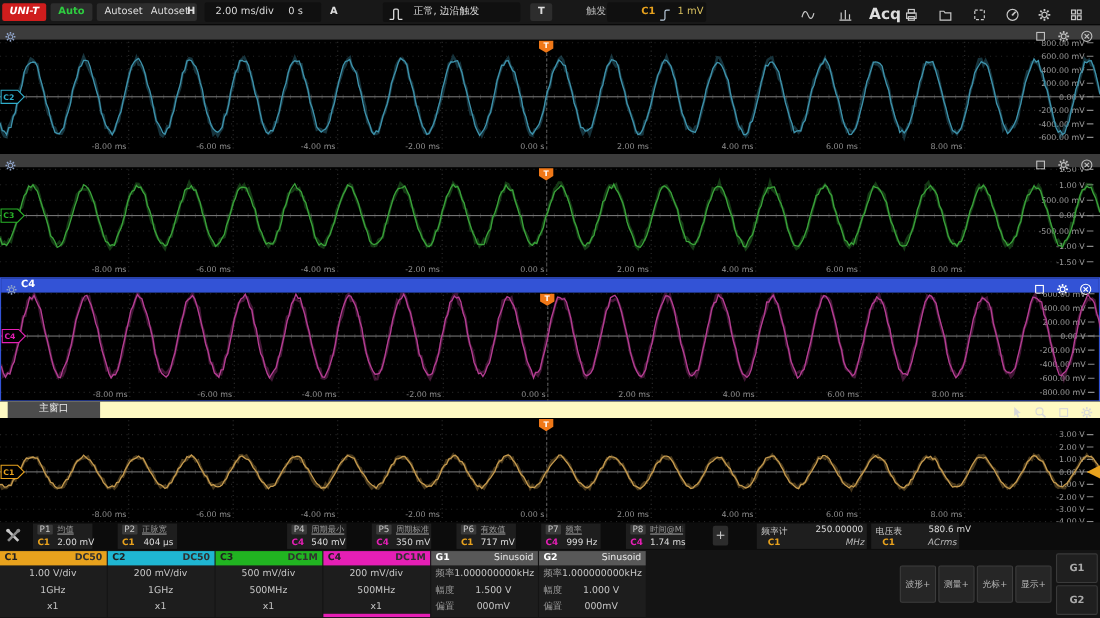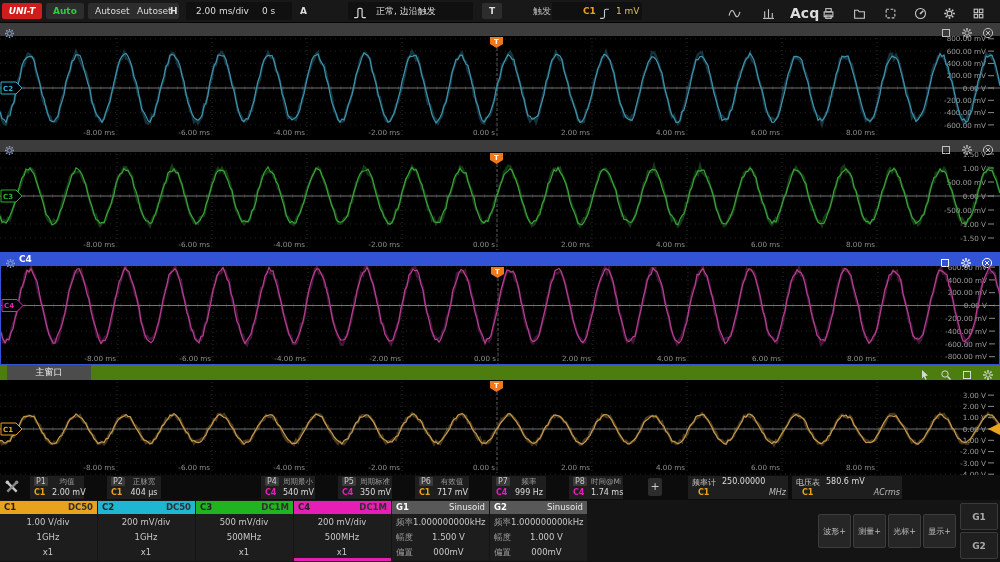--- a/index.html
+++ b/index.html
@@ -13,42 +13,42 @@
   .bold{font-weight:bold;}
   .logo{position:absolute;left:2px;top:3px;width:40px;height:16px;background:#cf1d1d;border-radius:2px;
         color:#fff;font-weight:bold;font-style:italic;font-size:9px;text-align:center;line-height:16px;}
   .tb-icon{position:absolute;top:5px;width:14px;height:14px;}
   .acqtext{position:absolute;top:0;left:0;font-size:14px;color:#ddd;font-weight:bold;}
   
   .panel{position:absolute;left:0;width:1000px;background:#000;box-sizing:border-box;}
   .panel.sel{border:1px solid #3353d6;}
   .phead{position:absolute;left:0;top:0;width:100%;background:#3c3c3c;box-sizing:border-box;}
   .phead.selhead{background:#3353d6;}
-  .phead.mainhead{background:#4d7c0f;}
+  .phead.mainhead{background:#fef9c3;}
   .phead .hlabel{position:absolute;left:5px;top:1px;font-size:9px;font-weight:bold;color:#fff;}
   .phead .lefticon{position:absolute;left:4px;top:1px;}
   .ptab{position:absolute;left:7px;top:0;height:100%;min-width:84px;background:#4c4c4c;color:#eee;
         font-size:9px;text-align:center;line-height:15px;}
   .hicons{position:absolute;right:6px;top:1px;display:flex;gap:9px;}
   .hicons span{display:inline-block;width:12px;height:12px;}
   .plot{position:absolute;left:0;}
   
   #measurebar{position:absolute;left:0;top:475px;width:1000px;height:25px;background:#0c0c0c;}
   .mtools{position:absolute;left:4px;top:4px;width:22px;height:18px;}
   .mb{position:absolute;top:1px;height:23px;width:54px;background:#1e1e1e;}
   .mbid{position:absolute;left:4px;top:1px;font-size:8px;color:#c8c8c8;background:#3a3a3a;padding:0 2px;border-radius:1px;}
   .mbch{position:absolute;left:4px;top:12px;font-size:8px;font-weight:bold;}
-  .mblabel{position:absolute;left:22px;right:2px;top:1px;font-size:7.5px;color:#9a9a9a;text-align:center;white-space:nowrap;overflow:hidden;}
+  .mblabel{position:absolute;left:22px;right:2px;top:1px;font-size:7.5px;color:#9a9a9a;text-align:left;white-space:nowrap;overflow:hidden;text-decoration:underline;}
   .mbval{position:absolute;left:22px;right:2px;top:12px;font-size:8px;color:#ddd;text-align:center;white-space:nowrap;}
   .mbplus{position:absolute;top:3px;width:14px;height:18px;background:#2c2c2c;color:#ccc;font-size:11px;
           text-align:center;line-height:18px;border-radius:2px;}
   .mwide{position:absolute;top:1px;height:23px;background:#1e1e1e;}
   .mwlabel{position:absolute;left:4px;top:1px;font-size:8px;color:#c8c8c8;white-space:nowrap;}
   .mwch{position:absolute;left:10px;top:12px;font-size:8px;font-weight:bold;}
-  .mwval{position:absolute;left:34px;right:2px;top:1px;font-size:8px;color:#ddd;text-align:left;white-space:nowrap;}
+  .mwval{position:absolute;left:52px;right:2px;top:1px;font-size:8px;color:#ddd;text-align:center;white-space:nowrap;}
   .mwunit{position:absolute;left:34px;right:2px;top:12px;font-size:8px;color:#bbb;text-align:right;white-space:nowrap;font-style:italic;}
   
   #channelbar{position:absolute;left:0;top:500px;width:1000px;height:62px;background:#141414;}
   .cb{position:absolute;top:1px;width:97px;height:60px;background:#1d1d1d;}
   .cbhead{position:absolute;left:0;top:0;width:100%;height:13px;font-size:8.5px;line-height:13px;}
   .cbhead .cid{position:absolute;left:4px;font-weight:bold;color:#202020;}
   .cbhead .ccoup{position:absolute;right:4px;color:#303030;font-weight:bold;}
   .cbrow{position:absolute;left:4px;right:5px;height:15px;font-size:8.5px;line-height:15px;color:#c8c8c8;text-align:center;white-space:nowrap;}
   .cbrow .rl{float:left;color:#999;}
   .cbsel{position:absolute;left:0;bottom:0;width:100%;height:3px;}
@@ -571,21 +571,21 @@
         <div class="mblabel">时间@Min</div>
         <div class="mbval">1.74 ms</div>
       </div>
       <div class="mbplus" style="left: 648px;">+</div>
       <div class="mwide" style="left: 688px; width: 100px;">
         <div class="mwlabel">频率计</div>
         <div class="mwch" style="color:#E8A21D">C1</div>
         <div class="mwval">250.00000</div>
         <div class="mwunit">MHz</div>
       </div>
-      <div class="mwide" style="left: 792px; width: 110px;">
+      <div class="mwide" style="left: 792px; width: 80px;">
         <div class="mwlabel">电压表</div>
         <div class="mwch" style="color:#E8A21D">C1</div>
         <div class="mwval">580.6 mV</div>
         <div class="mwunit">ACrms</div>
       </div>
     </div>
 
   <div id="channelbar">
       <div class="cb" style="left: 0px;">
         <div class="cbhead" style="background:#E8A21D">

